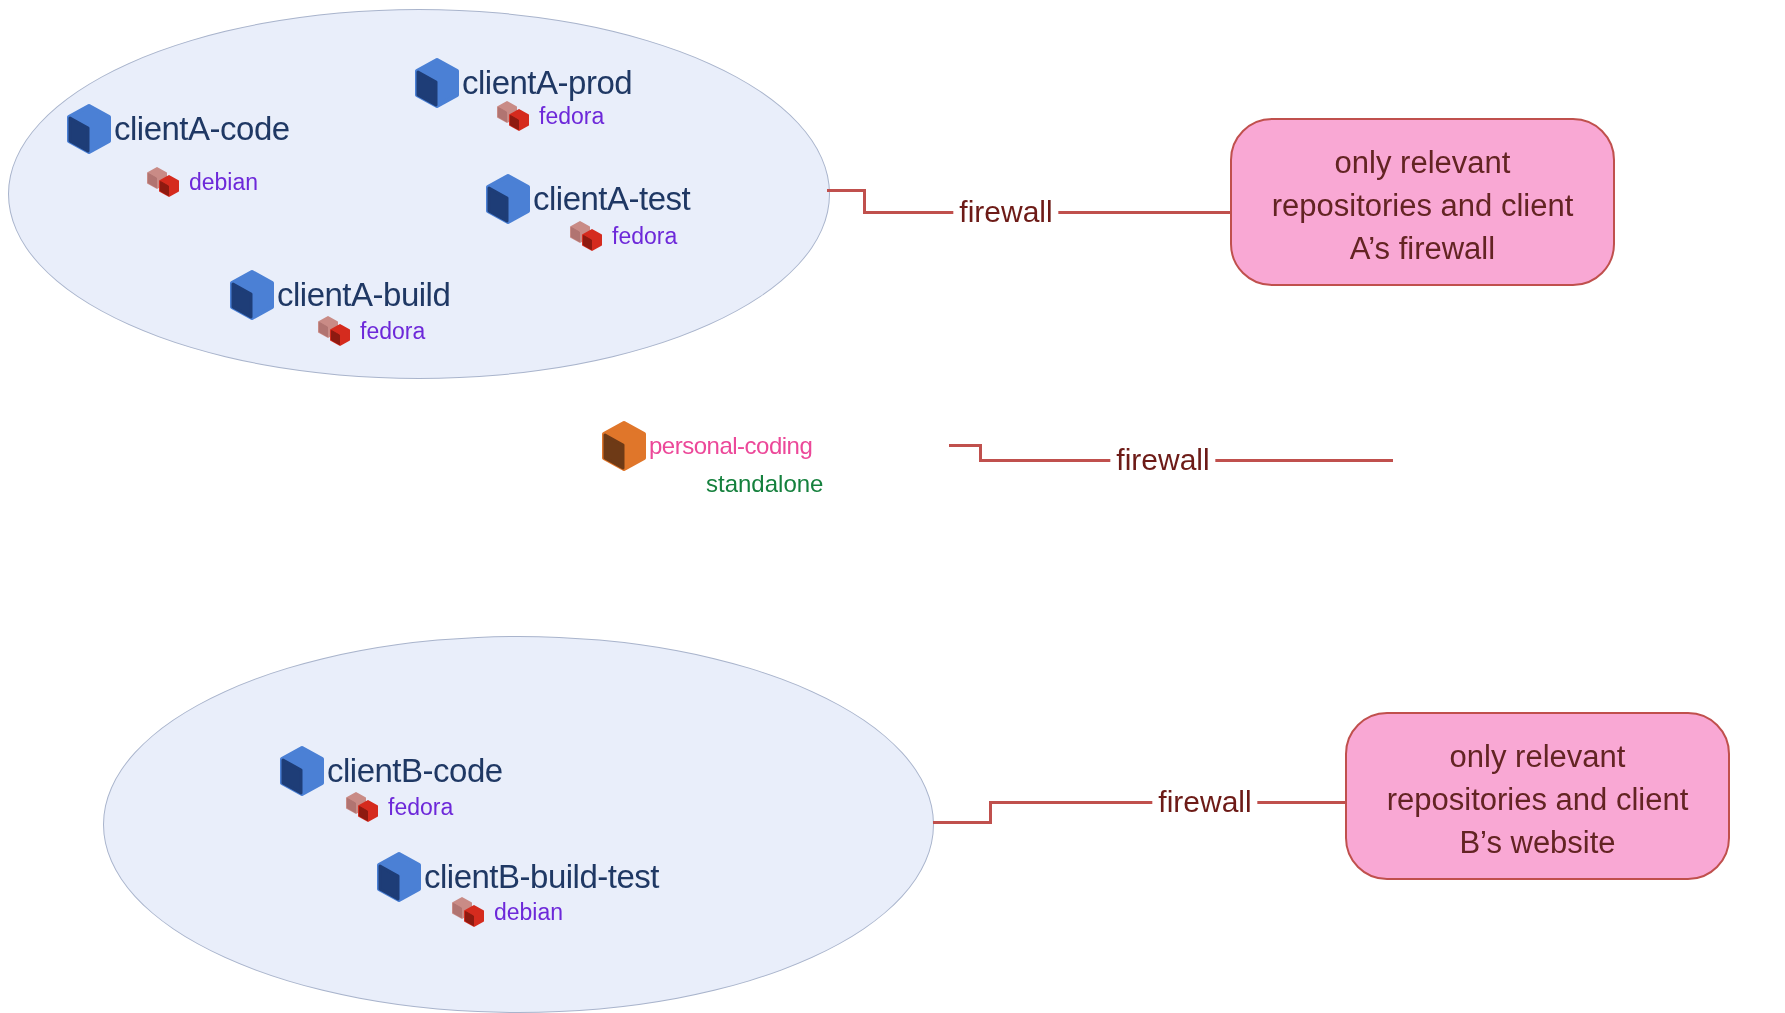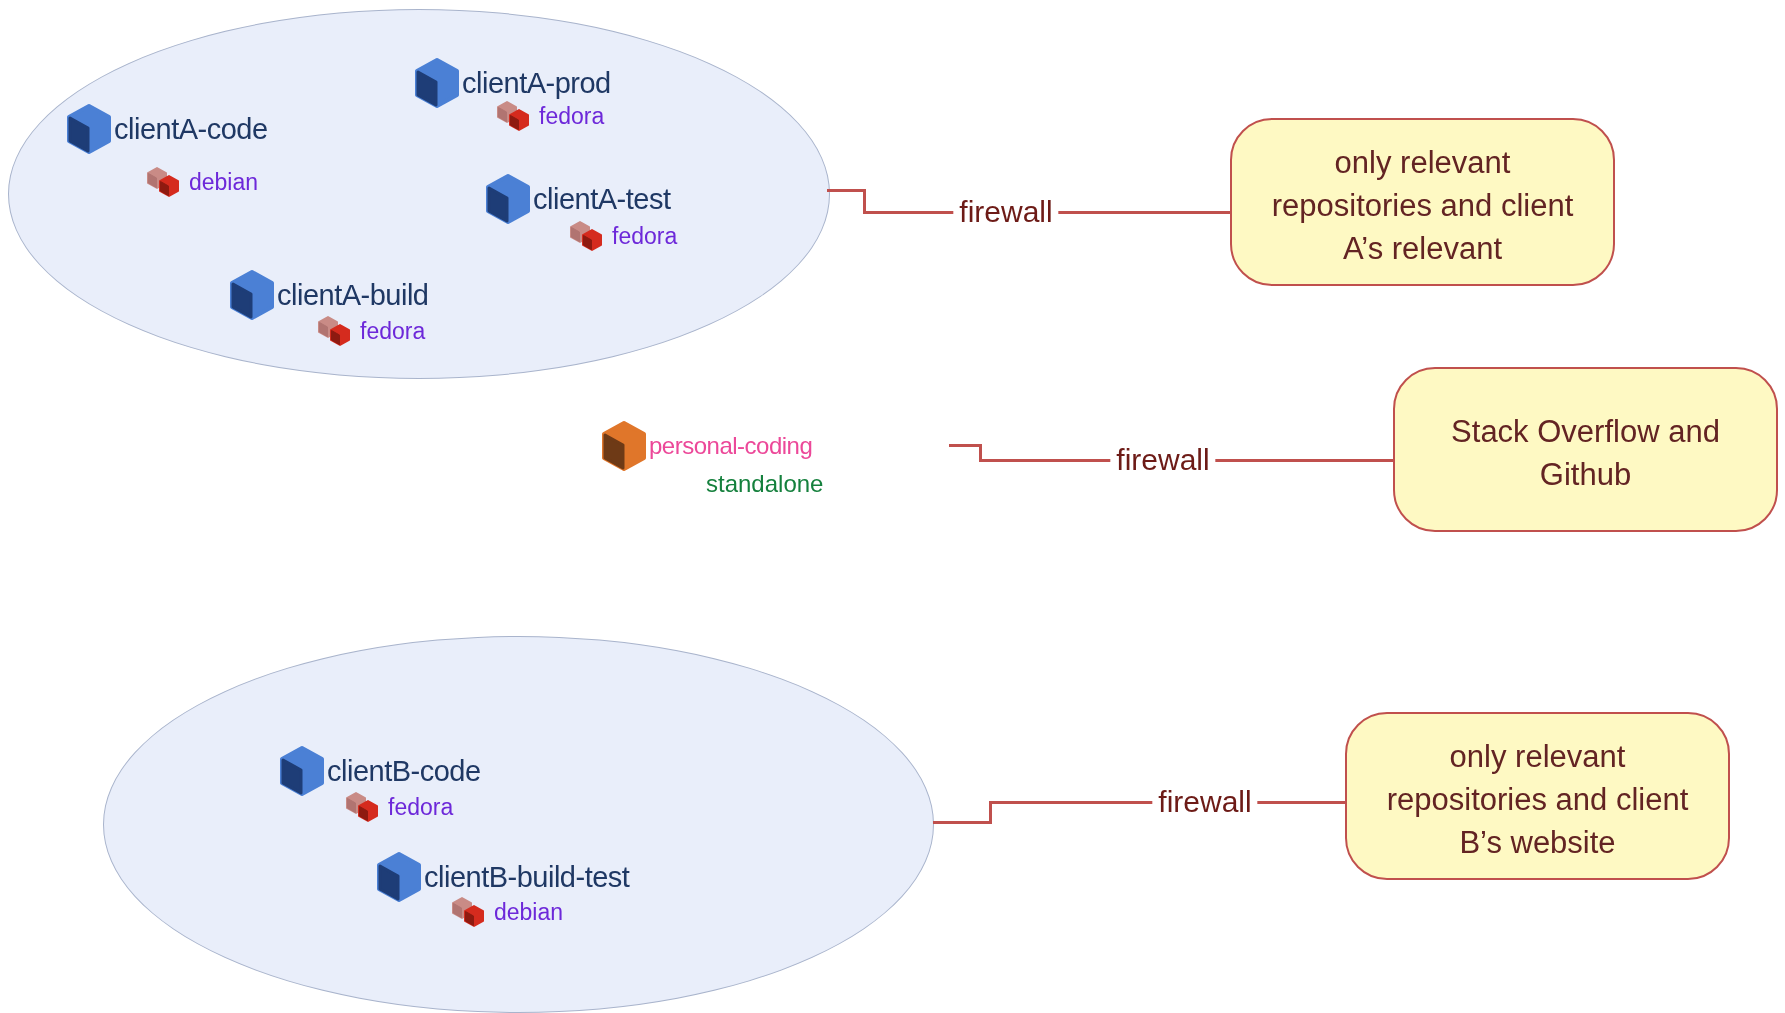--- a/index.html
+++ b/index.html
@@ -11,40 +11,40 @@
   .group{
     position:absolute;border-radius:50%;
     background:#e9eefa;border:1px solid #a9b4cc;box-sizing:border-box;
   }
   #groupA{left:8px;top:9px;width:822px;height:370px;}
   #groupB{left:103px;top:636px;width:831px;height:377px;}
 
   
   .node{position:absolute;display:flex;align-items:center;gap:2px;height:52px;}
   .node svg{width:46px;height:52px;flex:0 0 auto;}
-  .nlabel{font-size:29px;color:#1f3864;white-space:nowrap;letter-spacing:-0.5px;}
+  .nlabel{font-size:33px;color:#1f3864;white-space:nowrap;letter-spacing:-0.5px;}
   .nlabel.standalone-name{font-size:24px;color:#ec4899;}
 
   
   .repo{position:absolute;display:flex;align-items:center;gap:7px;height:32px;}
   .repo svg{width:36px;height:32px;flex:0 0 auto;}
   .oslabel{font-size:23px;color:#6d28d9;white-space:nowrap;}
   .standalone-tag{position:absolute;font-size:24px;color:#15803d;white-space:nowrap;}
 
   
   .seg{position:absolute;background:#c0504d;}
   .fw-label{
     position:absolute;transform:translate(-50%,-50%);
     background:#ffffff;padding:0 6px;font-size:30px;color:#6d1b17;white-space:nowrap;
   }
 
   
   .dest{
     position:absolute;width:385px;box-sizing:border-box;
-    background:#fef9c3;border:2px solid #c0504d;border-radius:42px;
+    background:#f9a8d4;border:2px solid #c0504d;border-radius:42px;
     display:flex;flex-direction:column;justify-content:center;align-items:center;
     color:#632423;font-size:31px;line-height:43px;text-align:center;padding-top:6px;
   }
   #dest1{left:1230px;top:118px;height:168px;}
   #dest2{left:1393px;top:367px;height:165px;}
   #dest3{left:1345px;top:712px;height:168px;}
   .hidden-defs{position:absolute;width:0;height:0;overflow:hidden;}
 </style>
 </head>
 <body>
@@ -170,27 +170,23 @@
   <span class="fw-label" style="left:1163px;top:460px">firewall</span>
 
   <div class="seg" style="left:933px;top:821px;width:59px;height:3px"></div>
   <div class="seg" style="left:989px;top:801px;width:3px;height:23px"></div>
   <div class="seg" style="left:989px;top:801px;width:356px;height:3px"></div>
   <span class="fw-label" style="left:1205px;top:802px">firewall</span>
 
   <div class="dest" id="dest1">
     <div>only relevant</div>
     <div>repositories and client</div>
-    <div>A’s relevant</div>
+    <div>A’s firewall</div>
   </div>
 
-  <div class="dest" id="dest2">
-    <div>Stack Overflow and</div>
-    <div>Github</div>
-  </div>
 
   <div class="dest" id="dest3">
     <div>only relevant</div>
     <div>repositories and client</div>
     <div>B’s website</div>
   </div>
 
 </div>
 
 </body></html>

